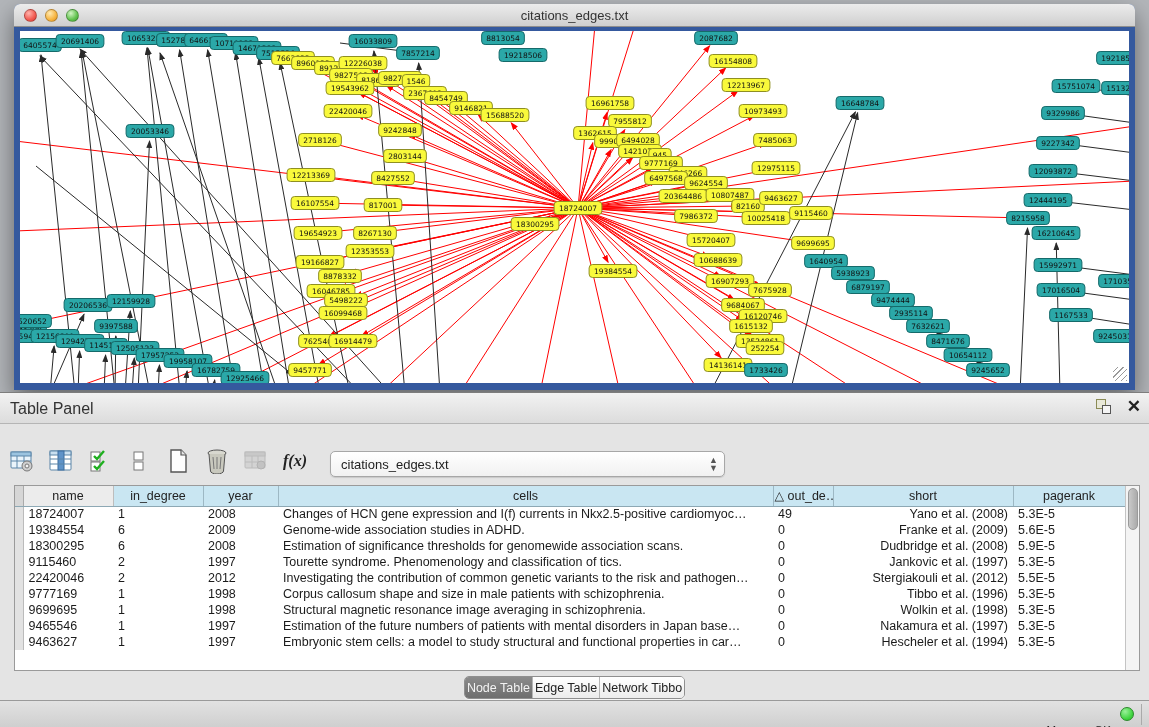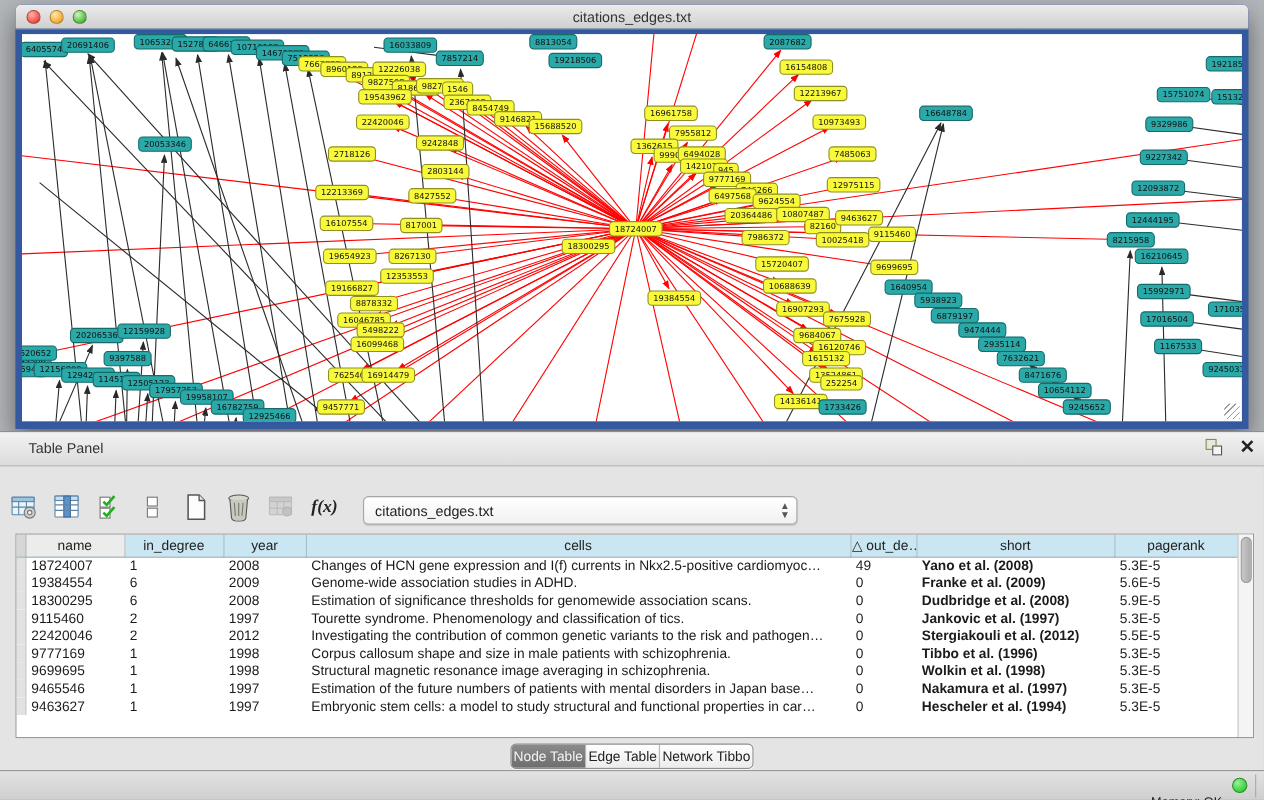--- a/index.html
+++ b/index.html
@@ -24,21 +24,21 @@
   .net-canvas{position:absolute;left:3px;right:3px;top:2px;bottom:2px;background:#ffffff;overflow:hidden;}
   .net-canvas svg{display:block;}
   .resize-grip{position:absolute;right:2px;bottom:2px;width:14px;height:14px;
     background:repeating-linear-gradient(135deg,transparent 0 3px,#9a9a9a 3px 4px);}
 
   
   .table-panel{position:absolute;left:0;top:392px;width:1149px;height:308px;
     background:#e4e4e4;border-top:1px solid #7d7d7d;}
   .panel-header{height:31px;background:linear-gradient(#f2f2f2,#dcdcdc);
     border-bottom:1px solid #b5b5b5;position:relative;}
-  .panel-title{position:absolute;left:26px;top:7px;font-size:13px;color:#333;text-align:right;}
+  .panel-title{position:absolute;left:10px;top:7px;font-size:16px;color:#333;text-align:right;}
   .panel-header-btns{position:absolute;right:8px;top:5px;display:flex;gap:14px;align-items:center;}
   .float-icon{width:18px;height:18px;position:relative;display:inline-block;}
   .float-icon .sq1{position:absolute;left:1px;top:1px;width:10px;height:10px;border:1.5px solid #8b8b55;background:#e8e8d8;}
   .float-icon .sq2{position:absolute;left:7px;top:7px;width:9px;height:9px;border:1.5px solid #555;background:#f4f4f4;}
   .close-icon{font-size:17px;font-weight:bold;color:#222;line-height:18px;cursor:default;}
 
   .toolbar{position:absolute;left:0;top:44px;height:40px;width:100%;display:flex;align-items:flex-end;}
   .tb-btn{width:34px;height:32px;margin-left:5px;display:flex;align-items:center;justify-content:center;
     background:transparent;border:none;padding:0;}
   .tb-btn svg{display:block;}
@@ -52,21 +52,21 @@
     background:#fff;border:1px solid #9a9a9a;display:flex;}
   .grid-area{width:1110px;}
   table.datatable{border-collapse:collapse;table-layout:fixed;width:1110px;font-size:12.5px;color:#1b1b1b;}
   table.datatable th{height:20px;font-weight:normal;font-size:12.5px;color:#222;
     background:#c9e6f2;border-right:1px solid #9db8c4;border-bottom:1px solid #8da8b4;
     overflow:hidden;white-space:nowrap;}
   table.datatable th.gutter{background:#d6d6d6;border-right:1px solid #aaa;}
   table.datatable th.plain{background:#ececec;border-right:1px solid #bdbdbd;}
   table.datatable td{height:16px;padding:0 5px;overflow:hidden;white-space:nowrap;text-overflow:clip;}
   table.datatable td.gutter{background:#e2e2e2;border-right:1px solid #bbb;padding:0;}
-  td.center{text-align:left;font-weight:bold;}
+  td.center{text-align:right;}
   .vscroll{width:15px;background:#f4f4f4;border-left:1px solid #c4c4c4;position:relative;}
   .vthumb{position:absolute;left:2px;top:2px;width:10px;height:42px;border-radius:6px;
     background:linear-gradient(90deg,#c9c9c9,#ababab);border:1px solid #9a9a9a;}
 
   .seg-row{position:absolute;left:0;top:283px;width:100%;display:flex;justify-content:center;}
   .segmented{display:flex;border:1px solid #8f8f8f;border-radius:5px;overflow:hidden;
     box-shadow:0 1px 1px rgba(255,255,255,.7);}
   .seg-btn{height:21px;padding:0 2px;font-size:12.5px;border:none;background:linear-gradient(#ffffff,#ececec);
     color:#222;border-right:1px solid #b5b5b5;}
   .seg-btn:last-child{border-right:none;}

